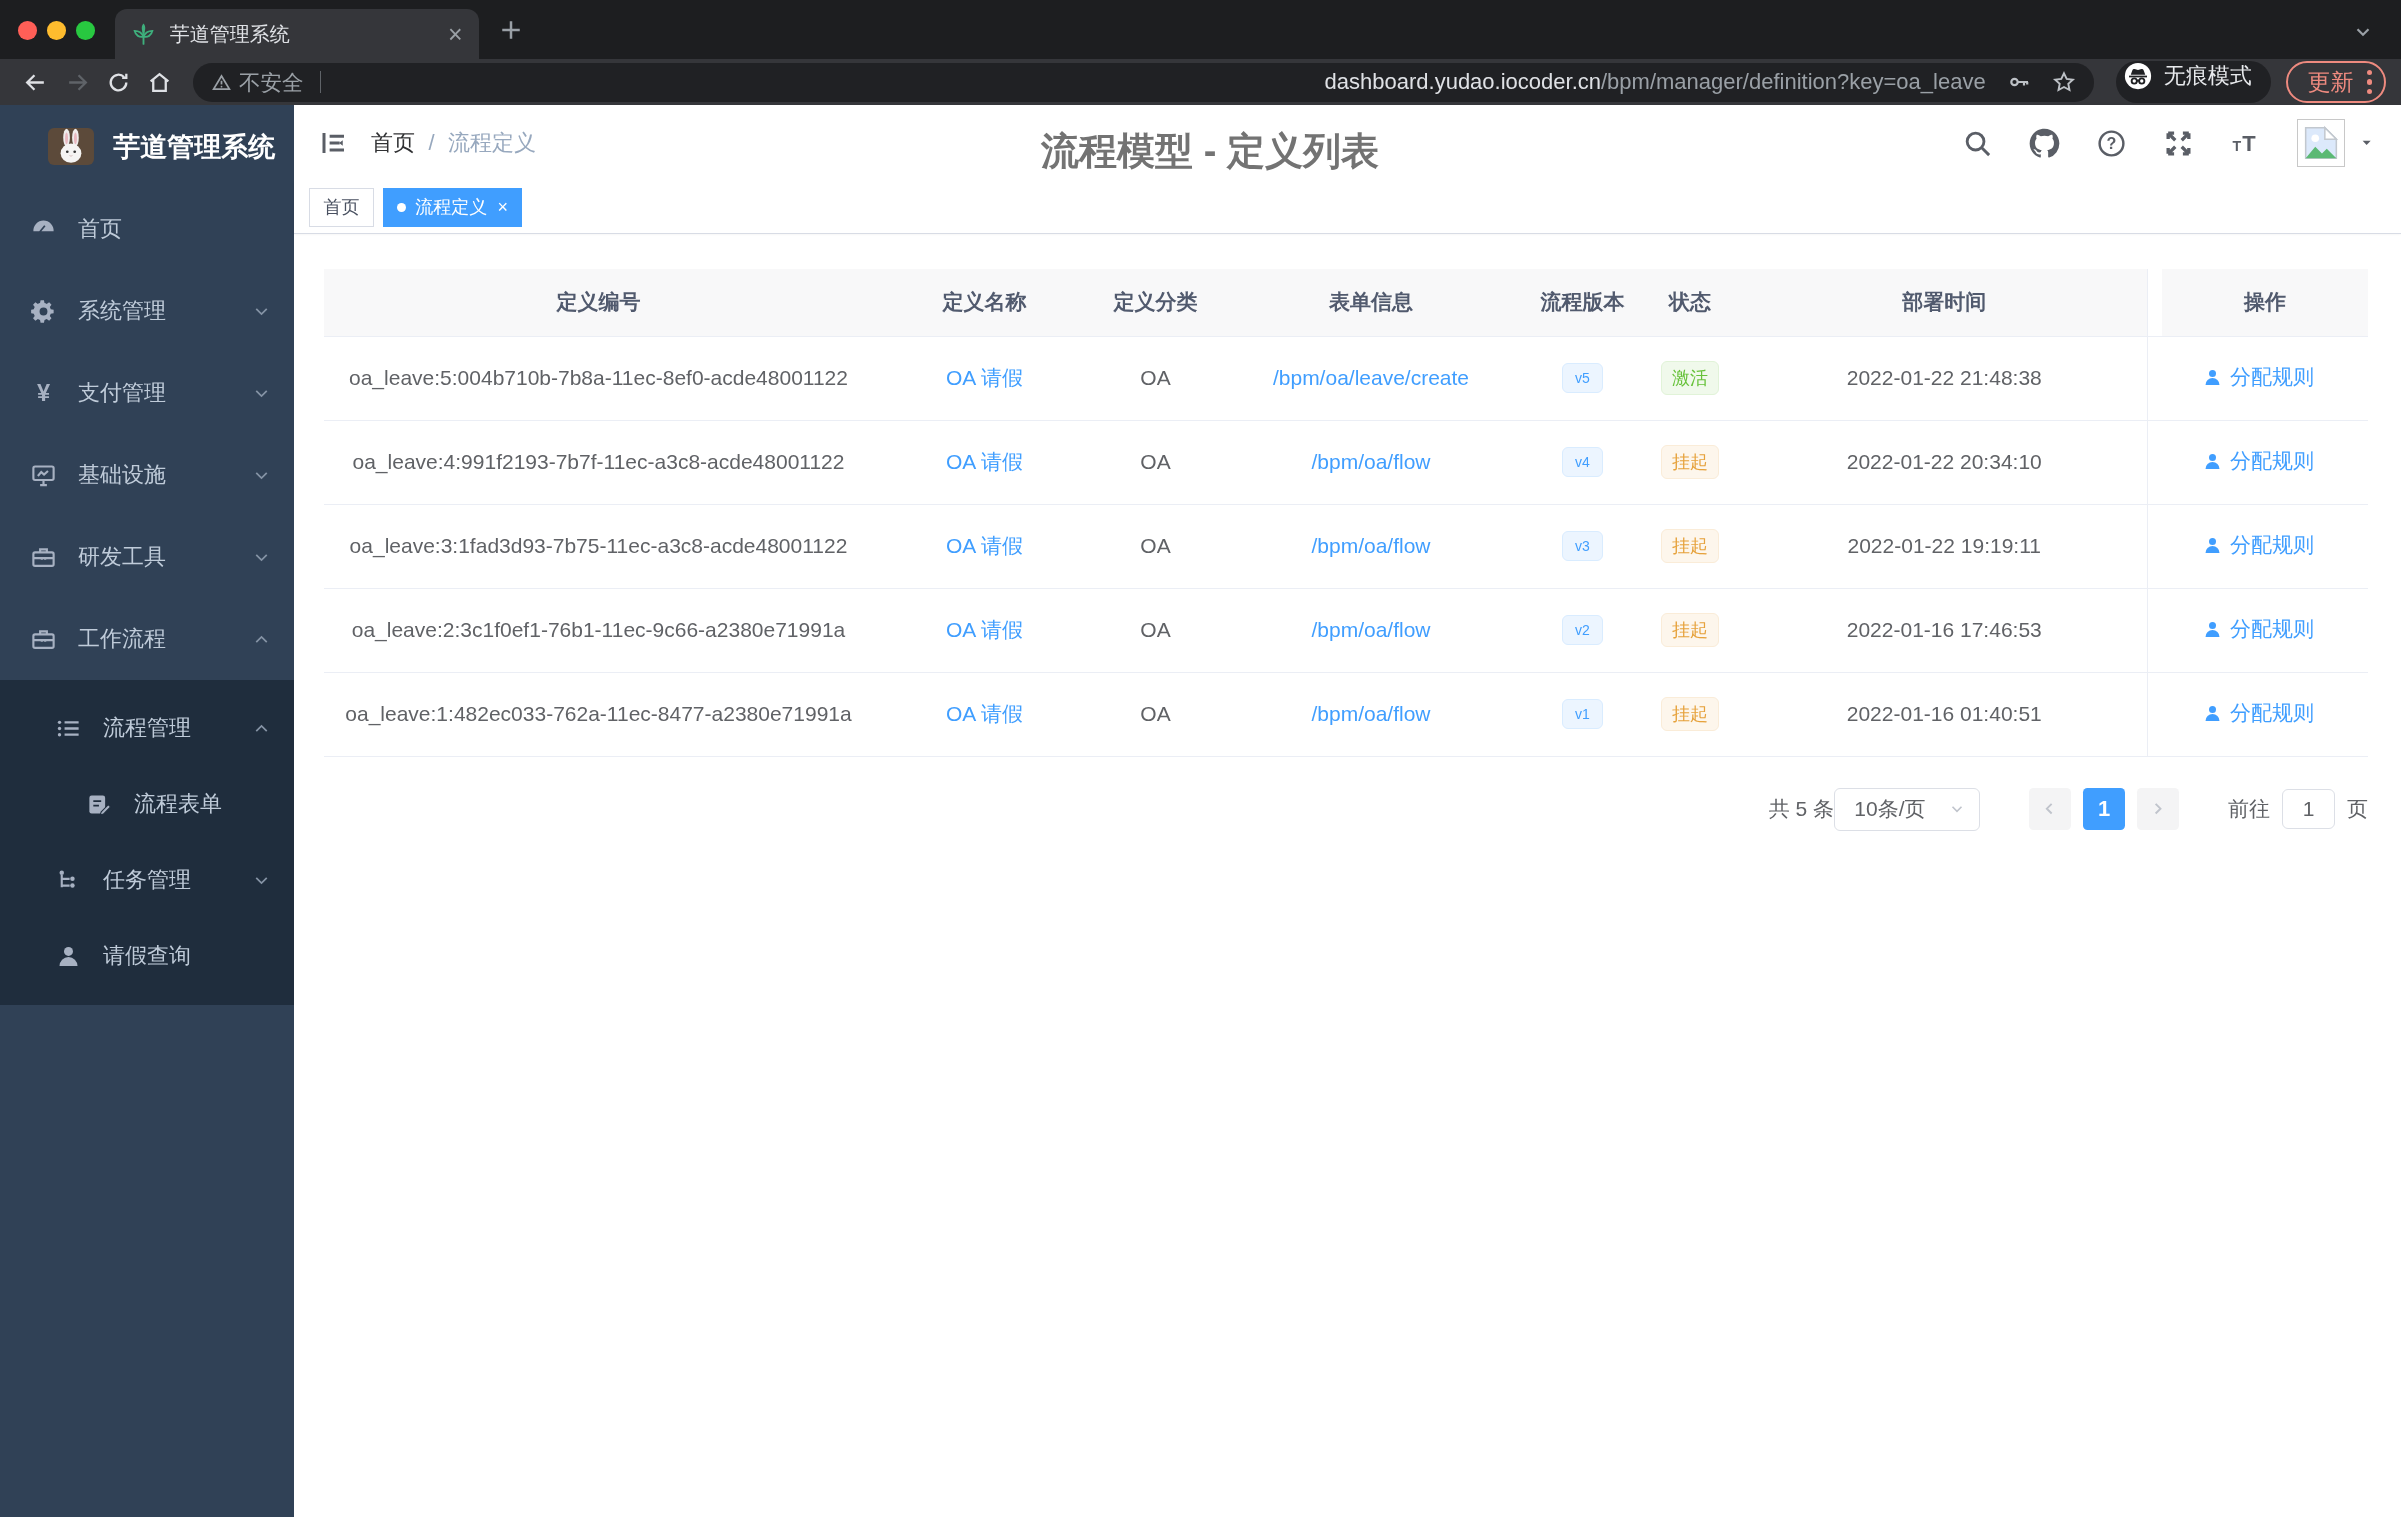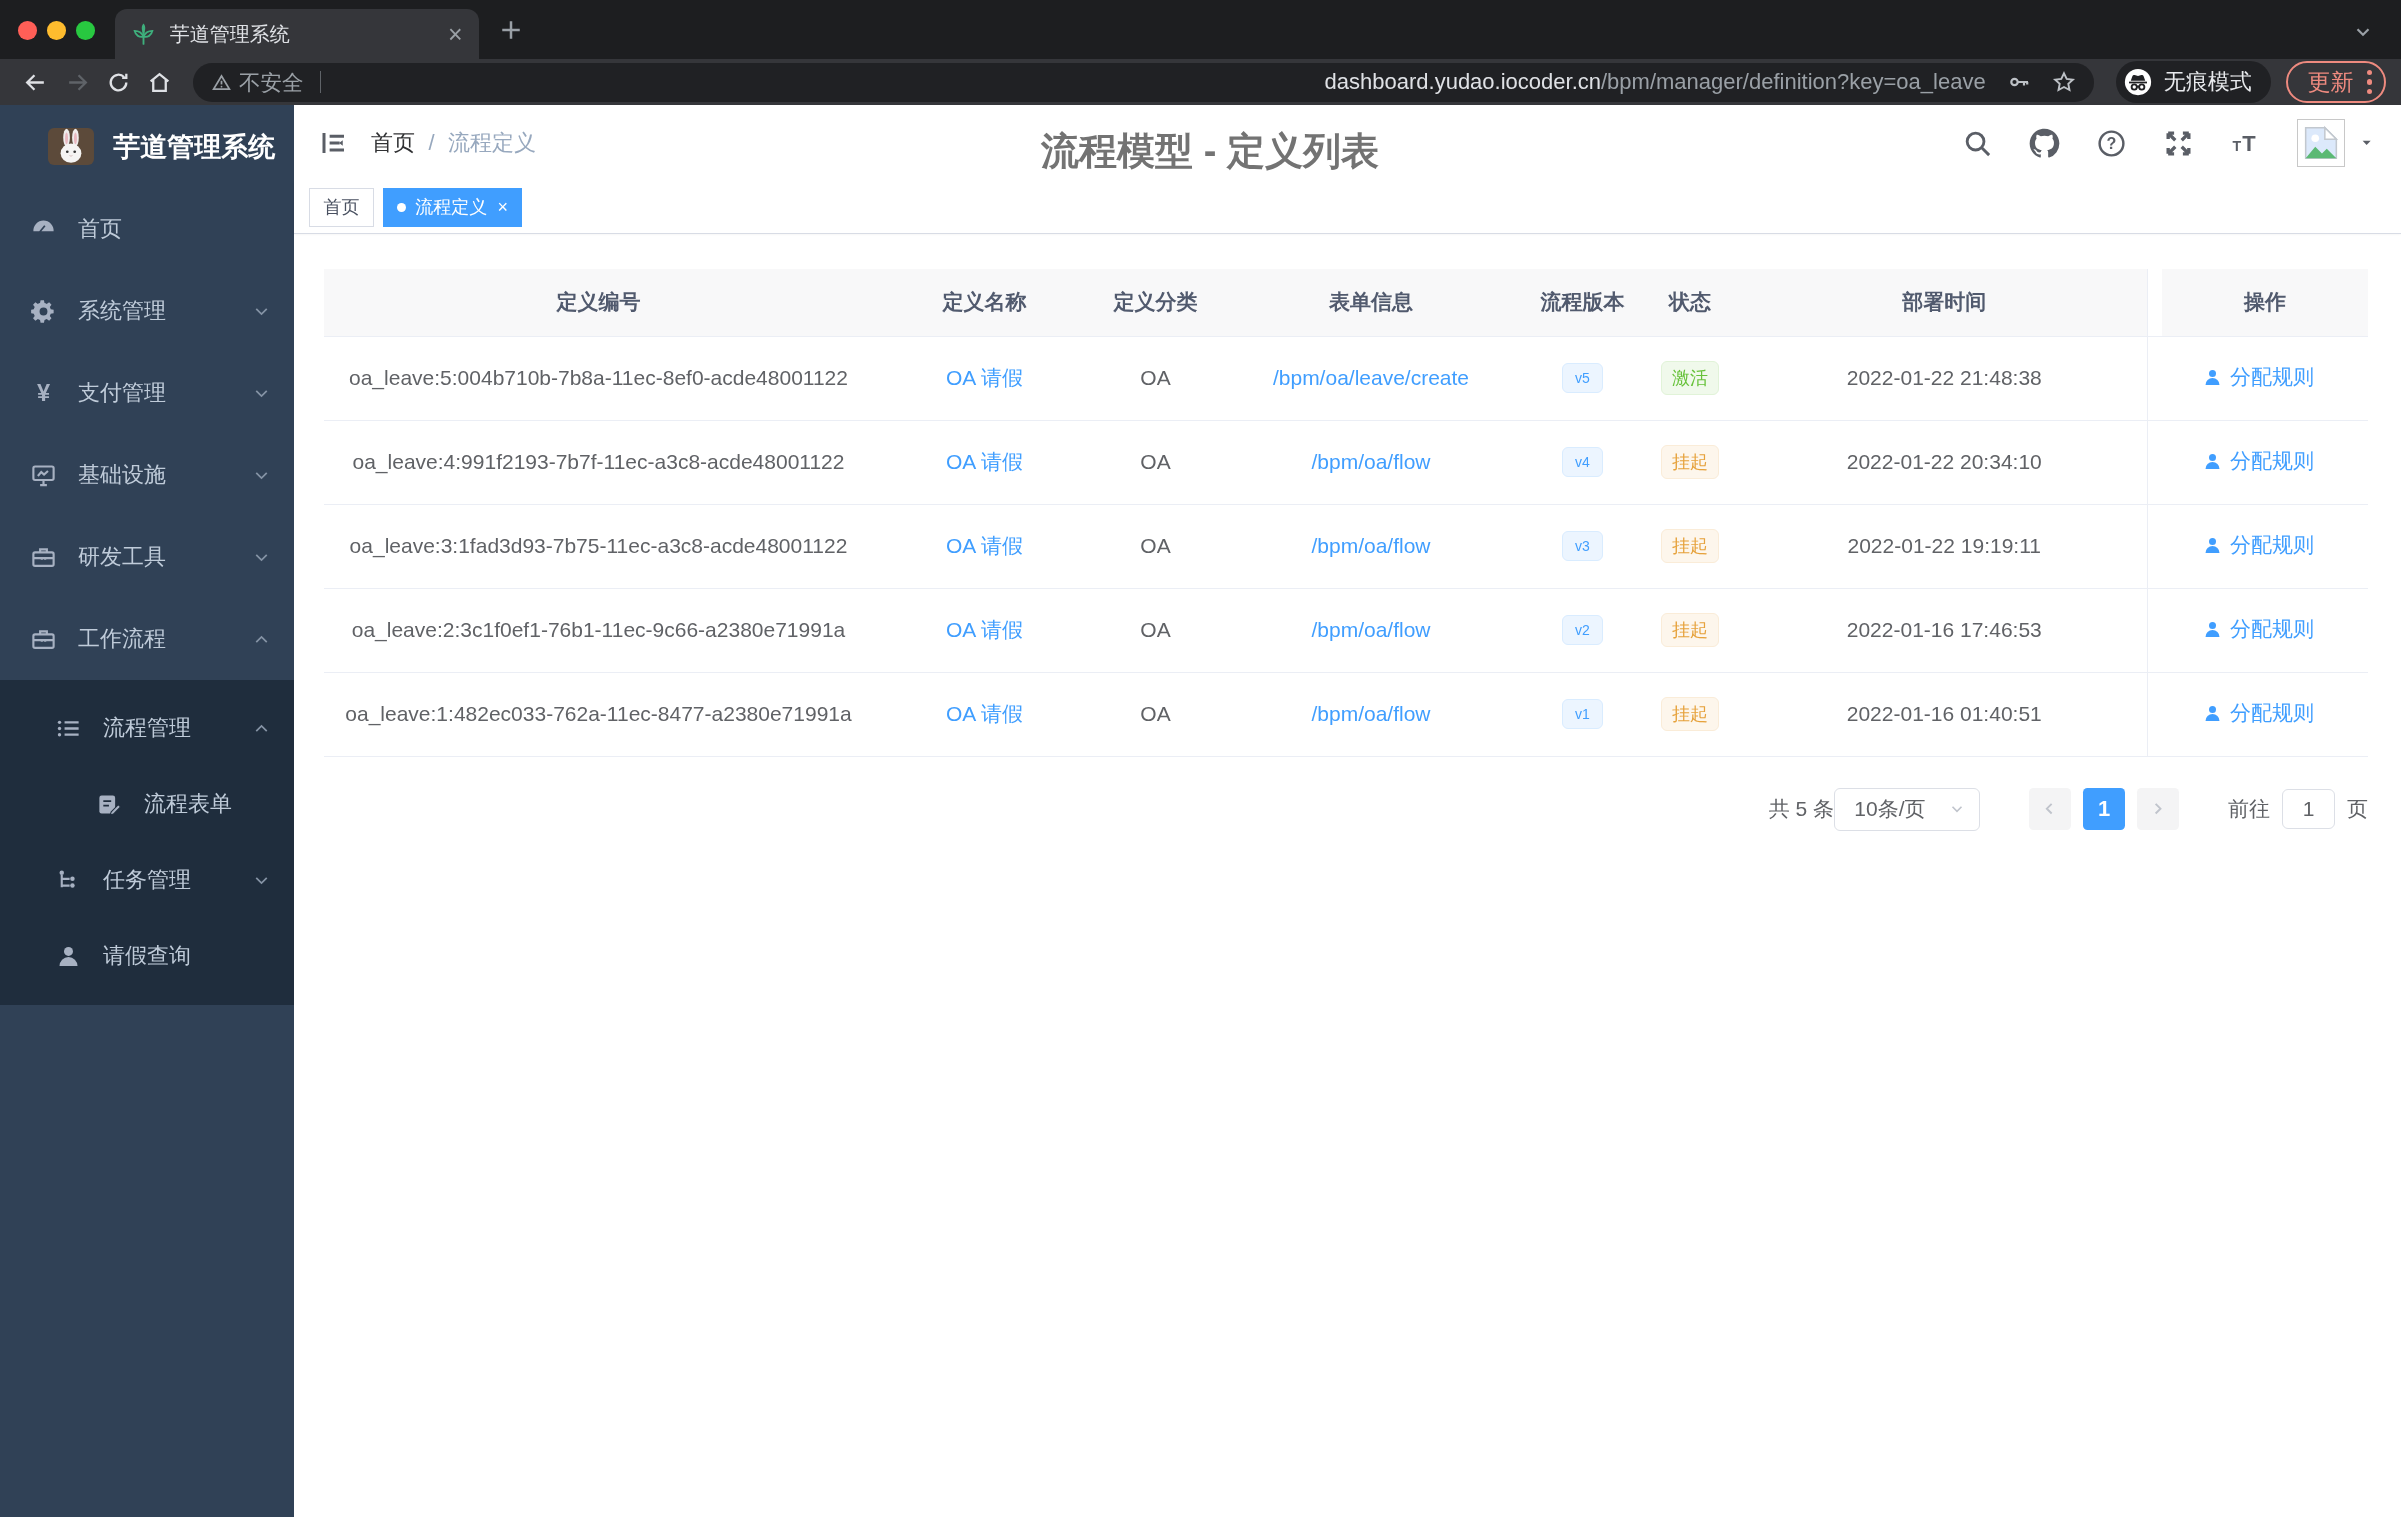--- a/index.html
+++ b/index.html
@@ -24,41 +24,41 @@
   .nav-icon { width:25px; height:25px; color:#dfe1e5; margin:0 8.2px; flex-shrink:0; }
   .nav-icon.dim { color:#5f6368; }
   .urlbar { flex:1; height:39px; background:#202124; border-radius:19.3px; margin:0 12px;
             display:flex; align-items:center; padding:0 18px; min-width:0; }
   .url-warn { width:21px; height:21px; color:#9aa0a6; flex-shrink:0; }
   .url-security { font-size:21.5px; color:#9aa0a6; margin-left:7.4px; white-space:nowrap; }
   .url-divider { width:0.7px; height:22px; background:#5f6368; margin:0 16.3px; flex-shrink:0; }
   .url-text { font-size:22px; color:#dfe1e5; white-space:nowrap; overflow:hidden; flex:1;text-align:right; }
   .url-text .path { color:#9aa0a6; }
   .omni-icon { width:24px; height:24px; color:#bdc1c6; margin-left:21px; flex-shrink:0; }
-  .incog { display:flex; align-items:center; background:#202124; border-radius:21px; height:42px;
+  .incog { display:flex; align-items:flex-start; background:#202124; border-radius:21px; height:42px;
            padding:0 19.3px 0 7.4px; margin-left:10.4px; flex-shrink:0; }
   .incog-icon { width:30px; height:30px; }
   .incog-label { color:#e8eaed; font-size:22px; margin-left:10.4px; white-space:nowrap; }
   .update-pill { display:flex; align-items:center; border:2.2px solid #ee8a7f; border-radius:22px; height:42px;
                  padding:0 12px 0 19.3px; margin-left:15px; color:#ee8a7f; flex-shrink:0; }
   .update-label { font-size:23px; white-space:nowrap; }
   .update-dots { display:flex; flex-direction:column; gap:4.5px; margin-left:13.4px; }
   .update-dots i { width:5.2px; height:5.2px; border-radius:50%; background:currentColor; }
 
   
   .app { display:flex; height:1412px; }
   .sidebar { width:294px; flex-shrink:0; background:#304156; color:#bfcbd9; overflow:hidden; }
   .logo-row { height:83px; display:flex; align-items:center; padding-left:48px; }
   .logo-img { width:46px; height:37px; border-radius:6px; overflow:hidden; flex-shrink:0; }
   .brand { color:#fff; font-size:27px; font-weight:bold; margin-left:19.3px; white-space:nowrap; }
   .menu-item { display:flex; align-items:center; font-size:22px; color:#bfcbd9; cursor:pointer;
                padding-right:22px; }
   .menu-item.lvl0 { height:82px; padding-left:30px; }
   .menu-item.lvl1 { height:76px; padding-left:55px; }
-  .menu-item.lvl2 { height:76px; padding-left:86px;margin-left:10px; }
+  .menu-item.lvl2 { height:76px; padding-left:86px; }
   .mi-icon { width:27px; height:27px; margin-right:21px; color:#a7b1c2; flex-shrink:0; }
   .mi-label { flex:1; white-space:nowrap; }
   .mi-chevron { width:21px; height:21px; color:#8593a5; flex-shrink:0; }
   .submenu { background:#1f2d3d; padding-top:10.4px; padding-bottom:10.4px; }
   .submenu .submenu { background:transparent; padding:0; }
 
   .main { flex:1; background:#fff; display:flex; flex-direction:column; position:relative; min-width:0; }
   .main-header { height:76px; display:flex; align-items:center; padding:0 25px; background:#fff; }
   .hamburger { width:30px; height:30px; color:#5a5e66; margin-right:22px; }
   .breadcrumb { display:flex; align-items:center; gap:13.4px; font-size:22px; }

